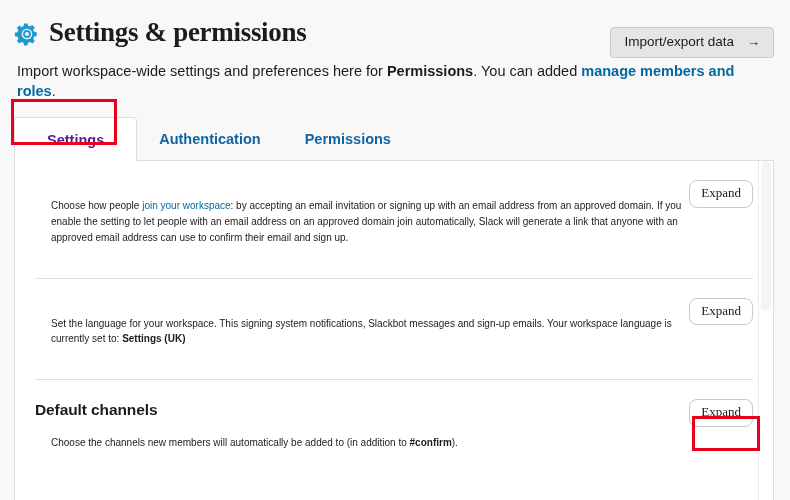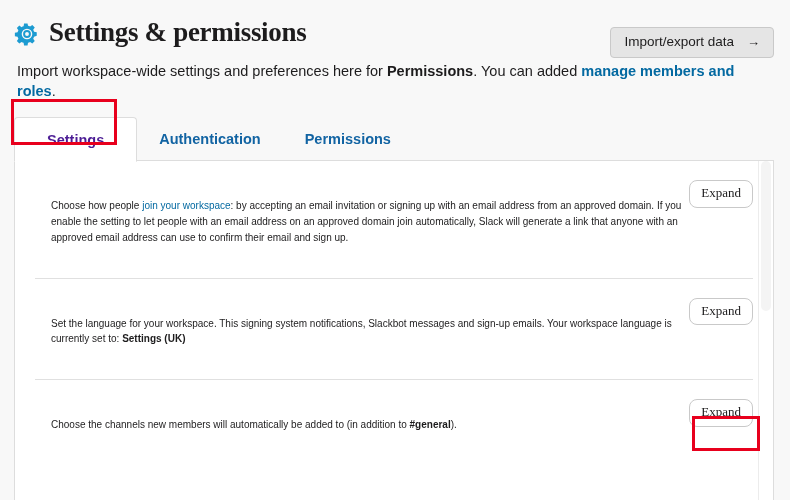--- a/index.html
+++ b/index.html
@@ -254,21 +254,22 @@
       <p class="section-body"><span>Choose how people </span><a class="link plain" href="#">join your workspace</a><span>: by accepting an email invitation or signing up with an email address from an approved domain. If you enable the setting to let people with an email address on an approved domain join automatically, Slack will generate a link that anyone with an approved email address can use to confirm their email and sign up.</span></p>
       <button class="expand-btn">Expand</button>
     </div>
 
     <div class="section">
       <p class="section-body"><span>Set the language for your workspace. This signing system notifications, Slackbot messages and sign-up emails. Your workspace language is currently set to: </span><b>Settings (UK)</b><span></span></p>
       <button class="expand-btn">Expand</button>
     </div>
 
     <div class="section">
-      <p class="section-body"><span>Choose the channels new members will automatically be added to (in addition to </span><b>#general</b><span>).</span></p>
+      <h2 class="section-title">Default channels</h2>
+      <p class="section-body"><span>Choose the channels new members will automatically be added to (in addition to </span><b>#confirm</b><span>).</span></p>
       <button class="expand-btn">Expand</button>
     </div>
 
   </div>
 
   <div class="scrollbar-track">
     <div class="scrollbar-thumb"></div>
   </div>
 </div>
 

